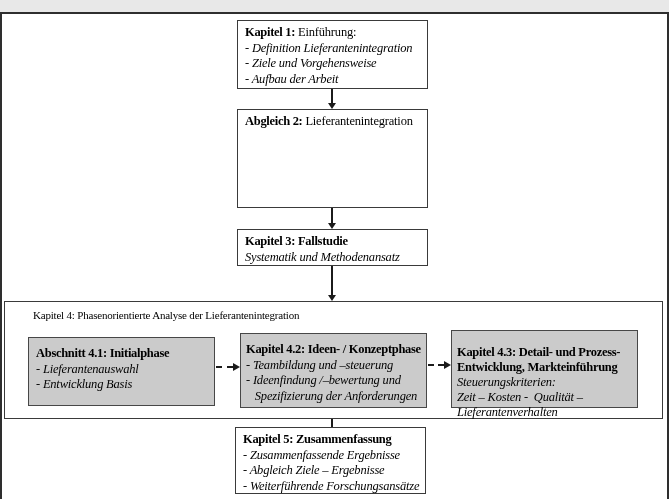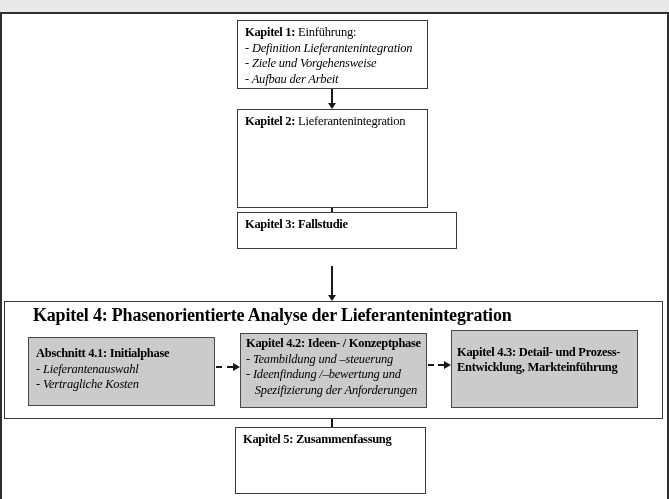--- a/index.html
+++ b/index.html
@@ -19,21 +19,21 @@
   }
   .node .title{font-weight:bold;white-space:pre-wrap;letter-spacing:-0.3px;}
   .node .title .rest{font-weight:normal;letter-spacing:-0.2px;}
   .node .lines{white-space:pre-wrap;letter-spacing:-0.2px;font-style:italic;}
   .gray{background:#cbcbcb;border-color:#474747;}
   .k4container{
     position:absolute;left:4px;top:289px;width:659px;height:118px;
     border:1px solid #3a3a3a;box-sizing:border-box;background:#fff;
   }
   .k4heading{
-    position:absolute;left:33px;top:295px;font-weight:bold;font-size:18px;
+    position:absolute;left:33px;top:295px;font-weight:normal;font-size:11px;
     line-height:16px;letter-spacing:-0.2px;
   }
   .varrow{position:absolute;width:2px;background:#1b1b1b;}
   .varrow i{
     position:absolute;left:-3px;bottom:-6px;width:0;height:0;
     border-left:4px solid transparent;border-right:4px solid transparent;
     border-top:6px solid #1b1b1b;
   }
   .darrow{position:absolute;height:0;border-top:2px dashed #1b1b1b;}
   .darrow i{
@@ -53,64 +53,71 @@
     <div class="lines">- Definition Lieferantenintegration
 - Ziele und Vorgehensweise
 - Aufbau der Arbeit</div>
   </div>
 
   <div class="varrow" style="left:331px;top:77px;height:14px">
       <i></i>
     </div>
 
   <div class="node" style="left:237px;top:97px;width:191px;height:99px">
-    <div class="title"><span>Kapitel 2:</span><span class="rest"> Lieferantenintegration</span></div>
+    <div class="title"><span>Abgleich 2:</span><span class="rest"> Lieferantenintegration</span></div>
   </div>
 
   <div class="varrow" style="left:331px;top:196px;height:15px">
       <i></i>
     </div>
 
-  <div class="node" style="left:237px;top:200px;width:220px;height:37px">
+  <div class="node" style="left:237px;top:217px;width:191px;height:37px">
     <div class="title"><span>Kapitel 3: Fallstudie</span></div>
+    <div class="lines">Systematik und Methodenansatz</div>
   </div>
 
   <div class="varrow" style="left:331px;top:254px;height:29px">
       <i></i>
     </div>
 
   <div class="k4container"></div>
   <div class="k4heading">Kapitel 4: Phasenorientierte Analyse der Lieferantenintegration</div>
 
   <div class="node gray" style="left:28px;top:325px;width:187px;height:69px;padding-top:8px">
     <div class="title"><span>Abschnitt 4.1: Initialphase</span></div>
     <div class="lines">- Lieferantenauswahl
-- Vertragliche Kosten</div>
+- Entwicklung Basis</div>
   </div>
 
   <div class="darrow" style="left:216px;top:354px;width:17px">
       <i></i>
     </div>
 
-  <div class="node gray" style="left:240px;top:321px;width:187px;height:75px;padding-top:2px;padding-left:5px">
+  <div class="node gray" style="left:240px;top:321px;width:187px;height:75px;padding-top:8px;padding-left:5px">
     <div class="title"><span>Kapitel 4.2: Ideen- / Konzeptphase</span></div>
     <div class="lines">- Teambildung und –steuerung
 - Ideenfindung /–bewertung und
    Spezifizierung der Anforderungen</div>
   </div>
 
   <div class="darrow" style="left:428px;top:352px;width:16px">
       <i></i>
     </div>
 
   <div class="node gray" style="left:451px;top:318px;width:187px;height:78px;padding-top:14px;padding-left:5px;line-height:15px">
     <div class="title"><span>Kapitel 4.3: Detail- und Prozess-
 Entwicklung, Markteinführung</span></div>
+    <div class="lines">Steuerungskriterien:
+Zeit – Kosten -  Qualität –
+Lieferantenverhalten</div>
   </div>
 
   <div class="varrow" style="left:331px;top:407px;height:12px">
       <i></i>
     </div>
 
   <div class="node" style="left:235px;top:415px;width:191px;height:67px">
     <div class="title"><span>Kapitel 5: Zusammenfassung</span></div>
+    <div class="lines">- Zusammenfassende Ergebnisse
+- Abgleich Ziele – Ergebnisse
+- Weiterführende Forschungsansätze</div>
   </div>
 </div>
 
 </body></html>

